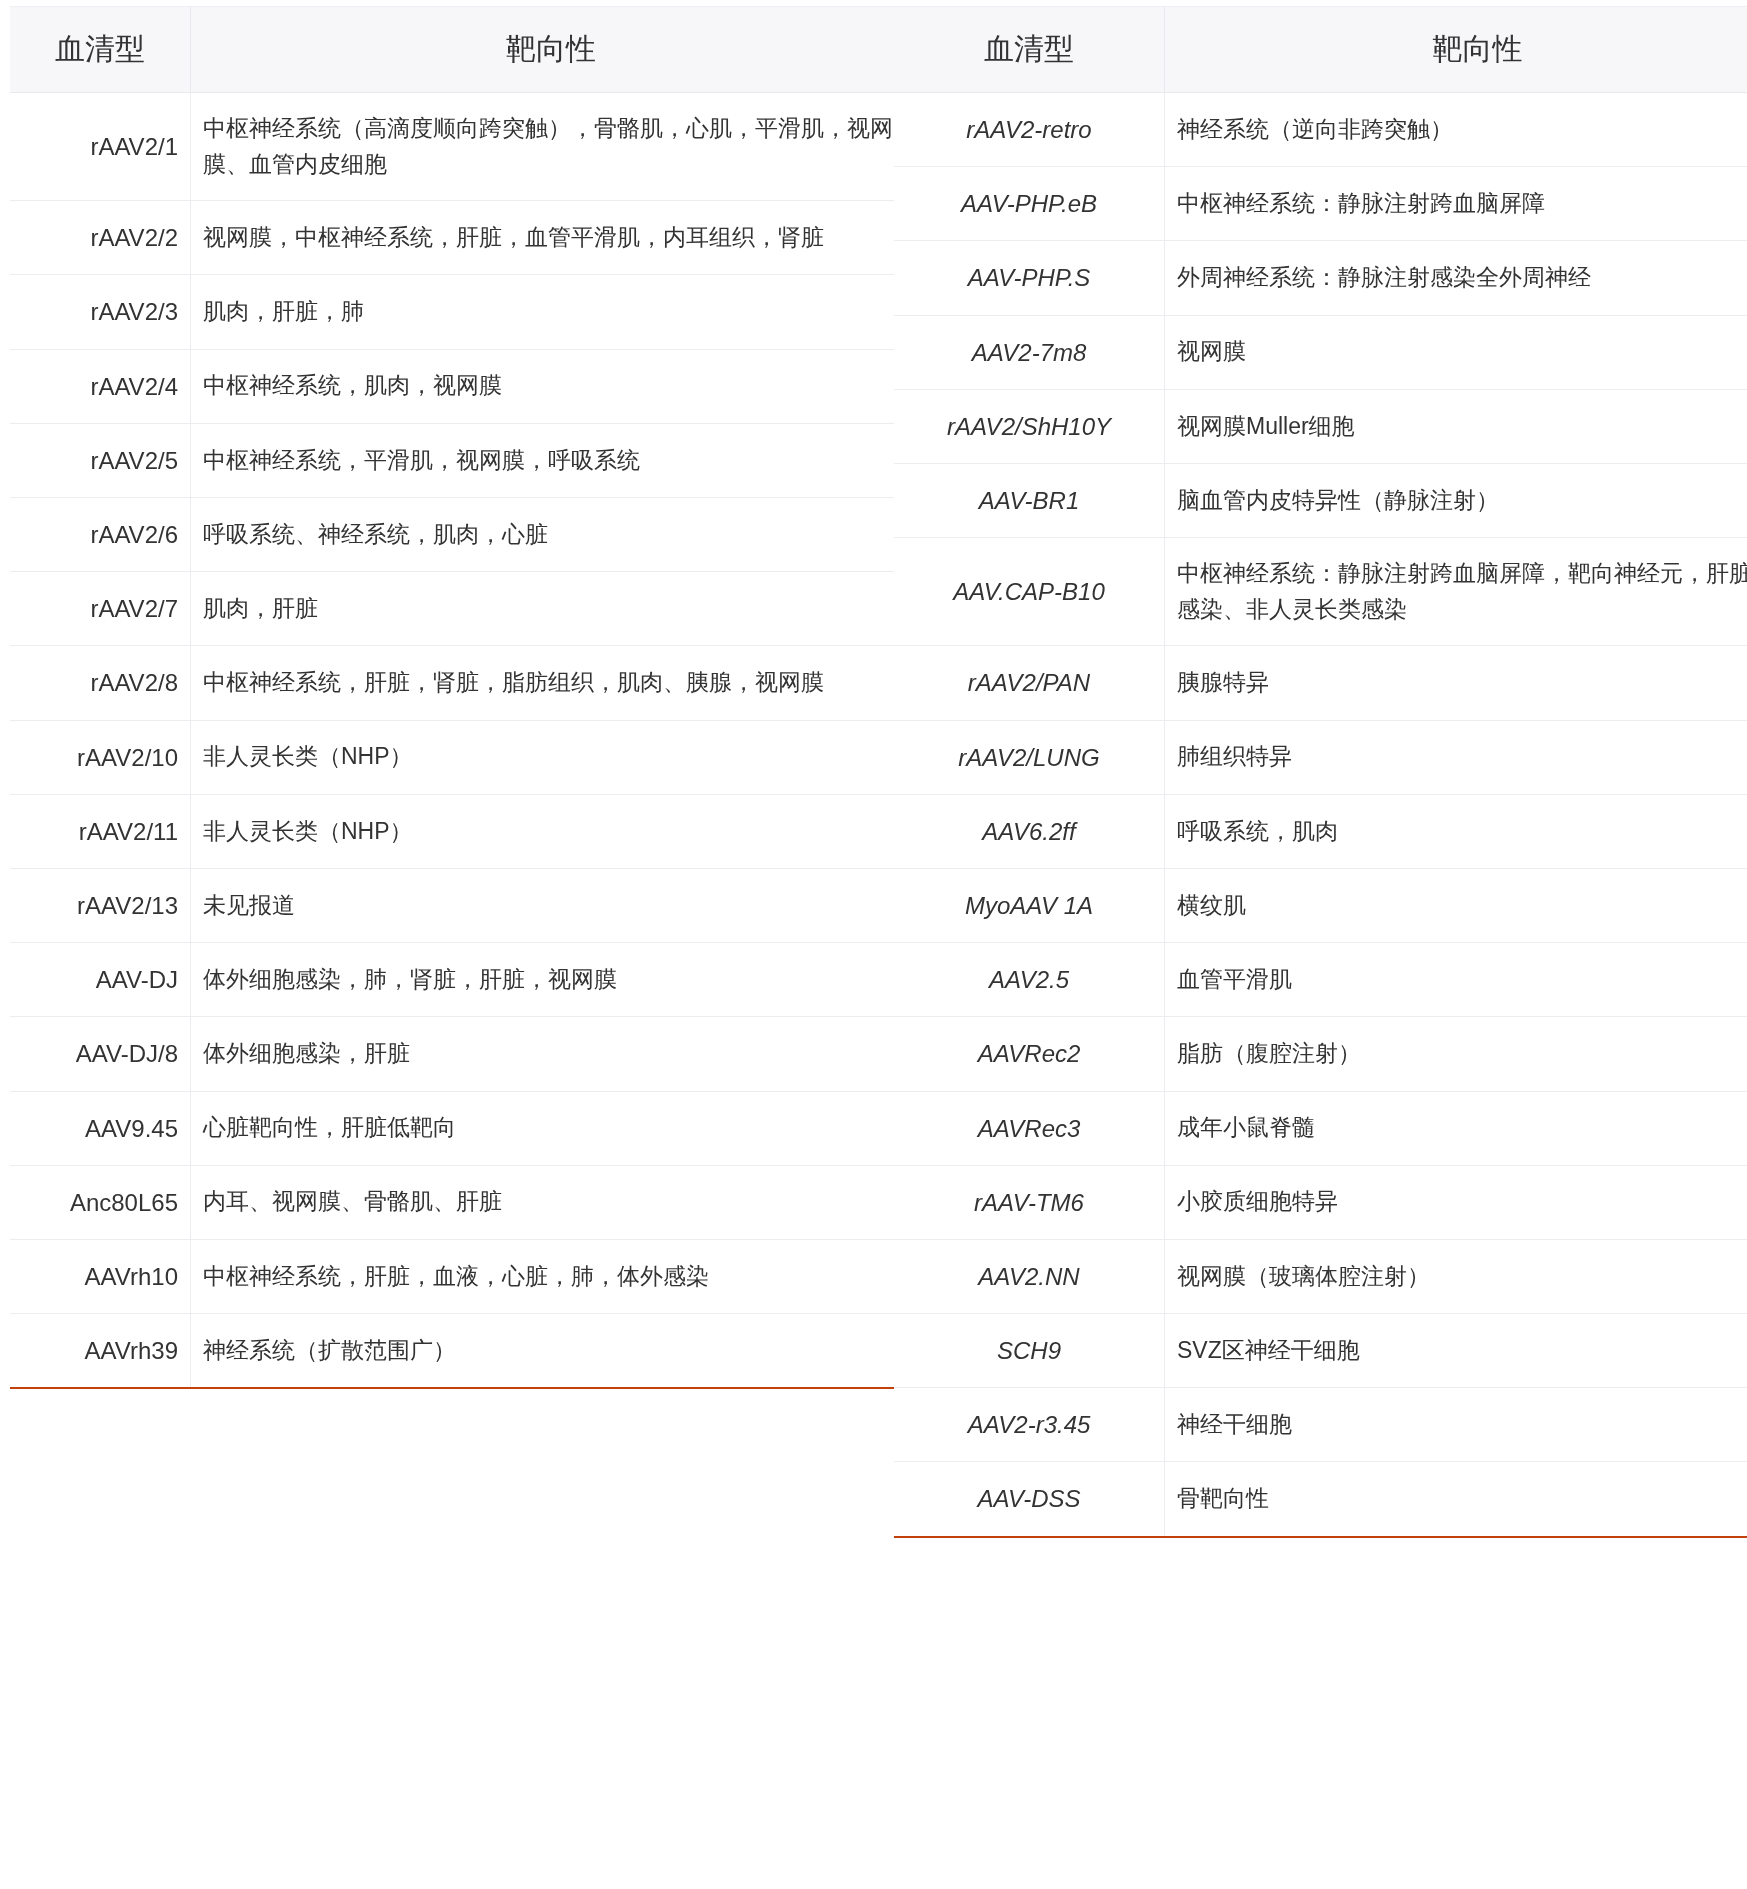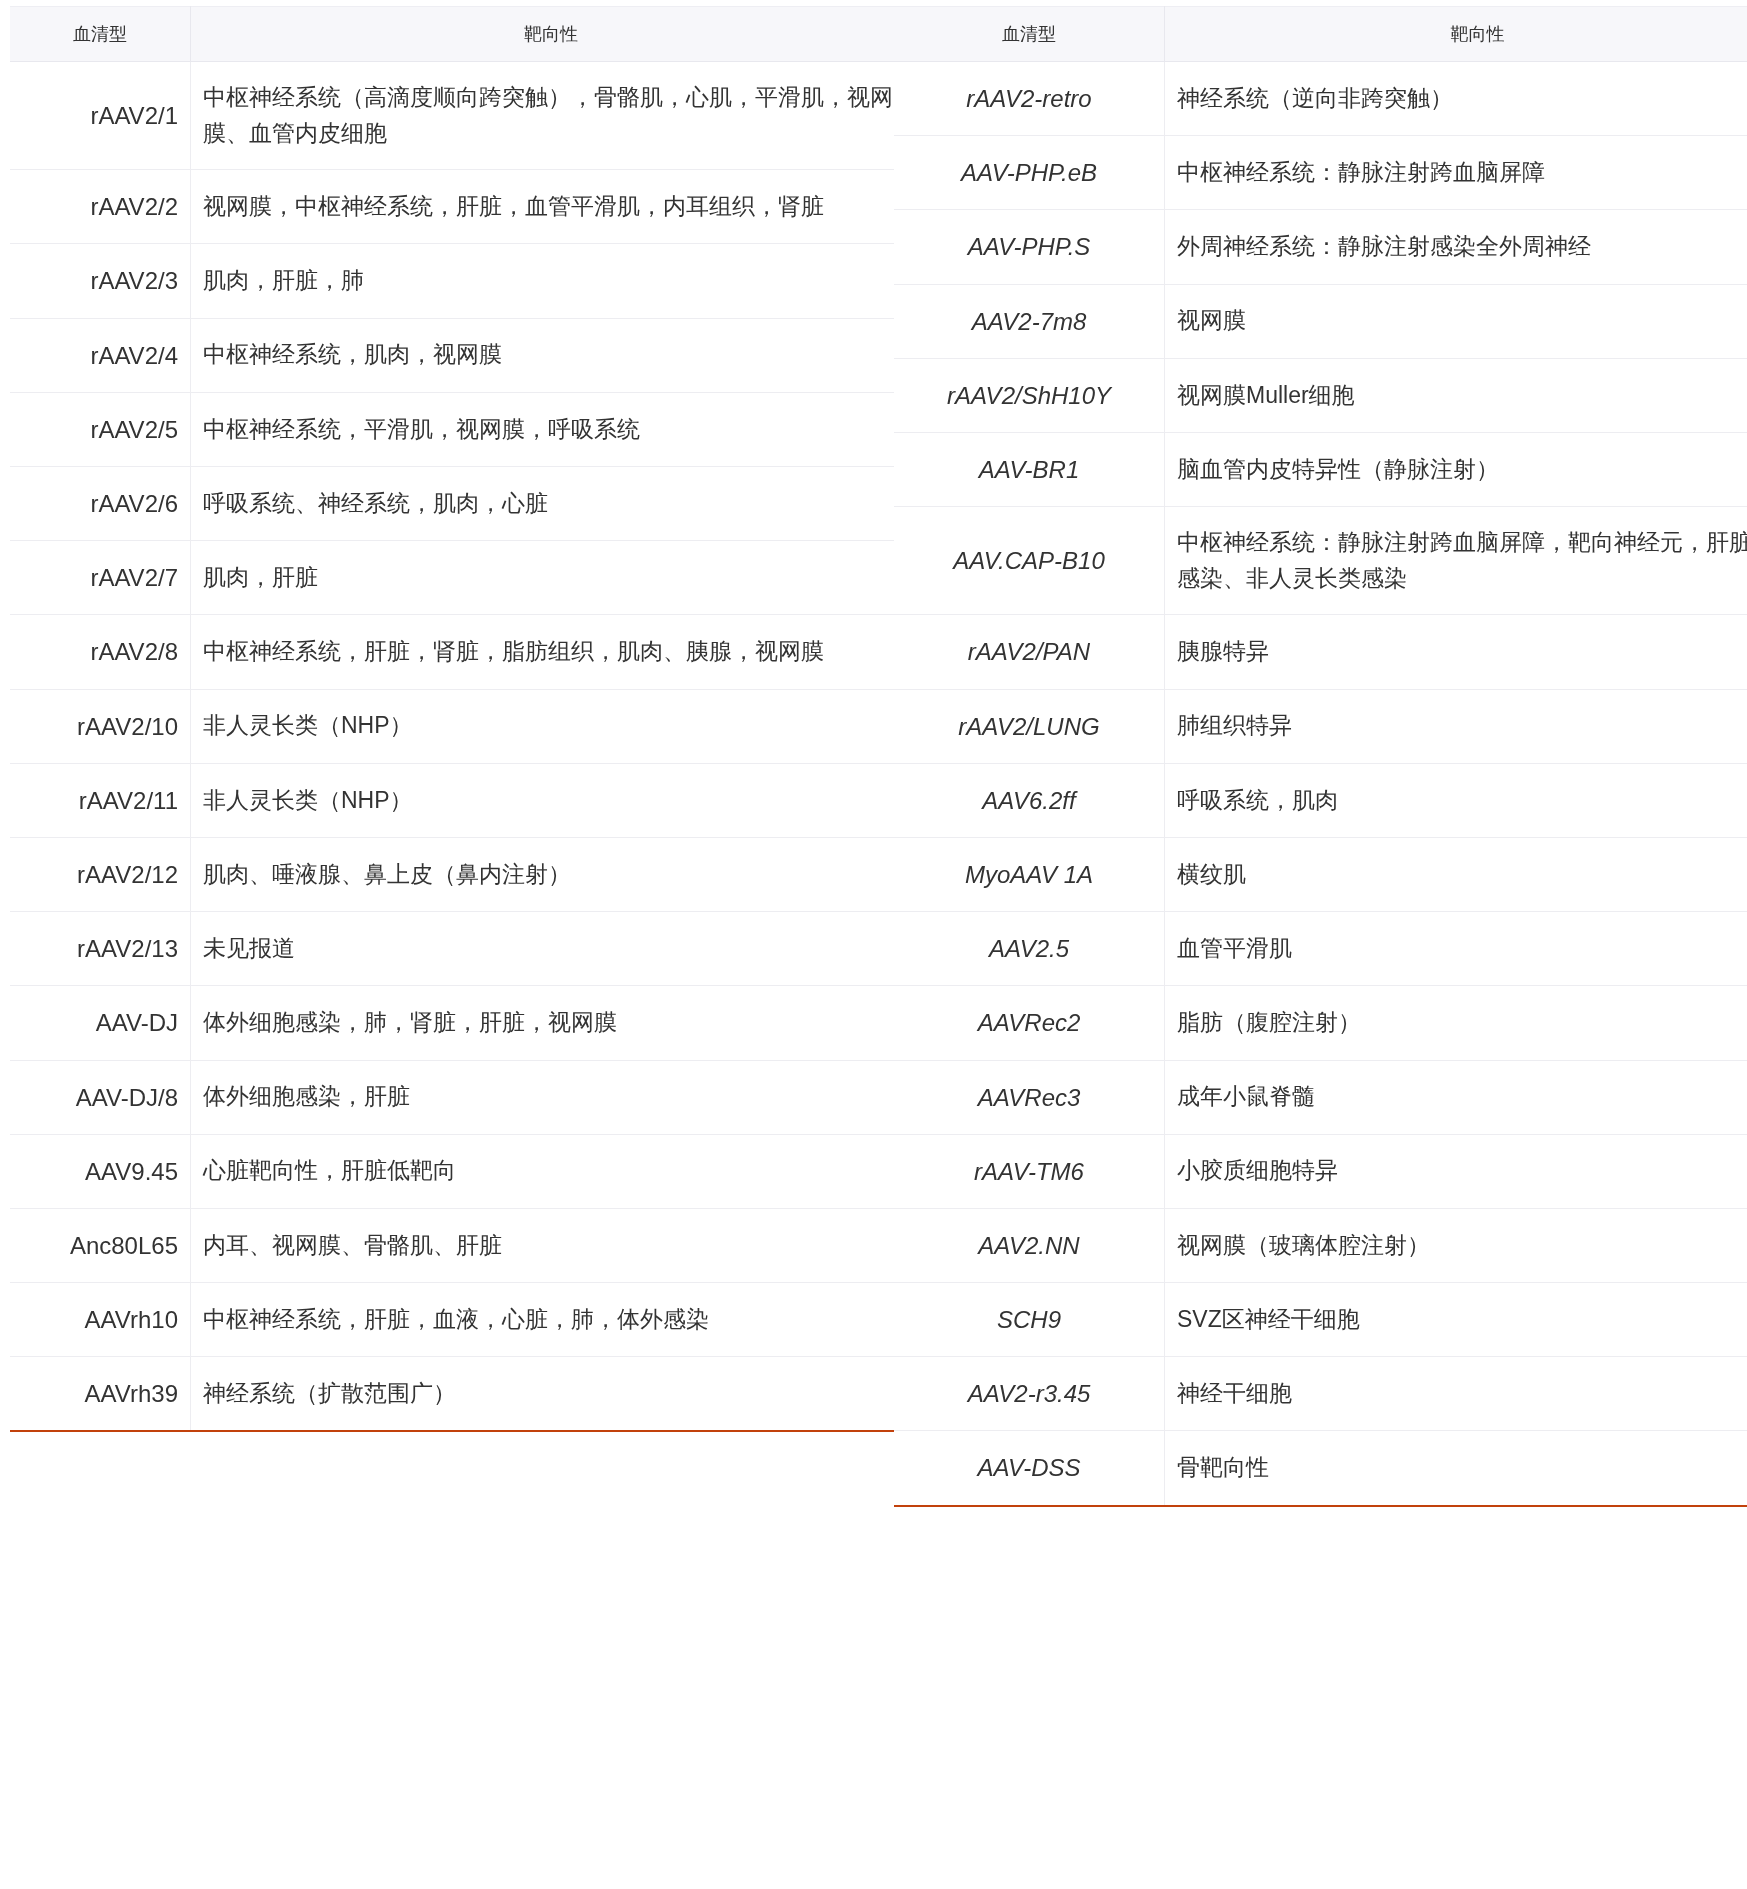--- a/index.html
+++ b/index.html
@@ -32,24 +32,24 @@
     width: 855px;
   }
   table {
     border-collapse: collapse;
     width: 100%;
     table-layout: fixed;
   }
   thead th {
     background: #f7f7fa;
     font-weight: normal;
-    font-size: 18px;
+    font-size: 30px;
     color: #333333;
     text-align: center;
-    padding: 15px 10px;
+    padding: 22px 10px;
     border-bottom: 1px solid #e8e8ee;
     border-top: 1px solid #eeeef3;
   }
   .left thead th.c1 { width: 160px; border-right: 1px solid #e8e8ee; }
   .left thead th.c2 { width: 700px; }
   .right thead th.c1 { width: 250px; border-right: 1px solid #e8e8ee; }
   .right thead th.c2 { width: 605px; }
 
   tbody td {
     border-bottom: 1px solid #ededf1;
@@ -128,24 +128,20 @@
           </tr>
           <tr>
             <td class="serotype">rAAV2/10</td>
             <td class="target">非人灵长类（NHP）</td>
           </tr>
           <tr>
             <td class="serotype">rAAV2/11</td>
             <td class="target">非人灵长类（NHP）</td>
           </tr>
           <tr>
-            <td class="serotype">rAAV2/12</td>
-            <td class="target">肌肉、唾液腺、鼻上皮（鼻内注射）</td>
-          </tr>
-          <tr>
             <td class="serotype">rAAV2/13</td>
             <td class="target">未见报道</td>
           </tr>
           <tr>
             <td class="serotype">AAV-DJ</td>
             <td class="target">体外细胞感染，肺，肾脏，肝脏，视网膜</td>
           </tr>
           <tr>
             <td class="serotype">AAV-DJ/8</td>
             <td class="target">体外细胞感染，肝脏</td>

